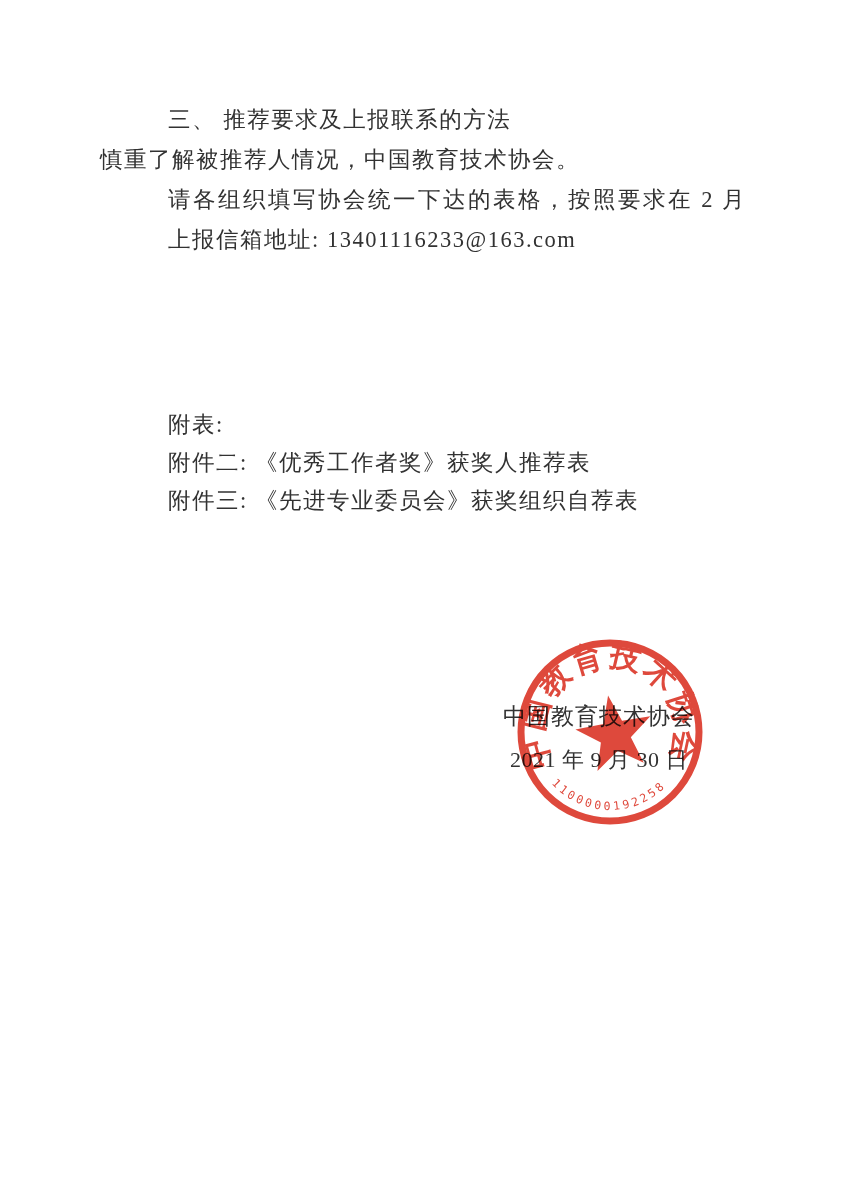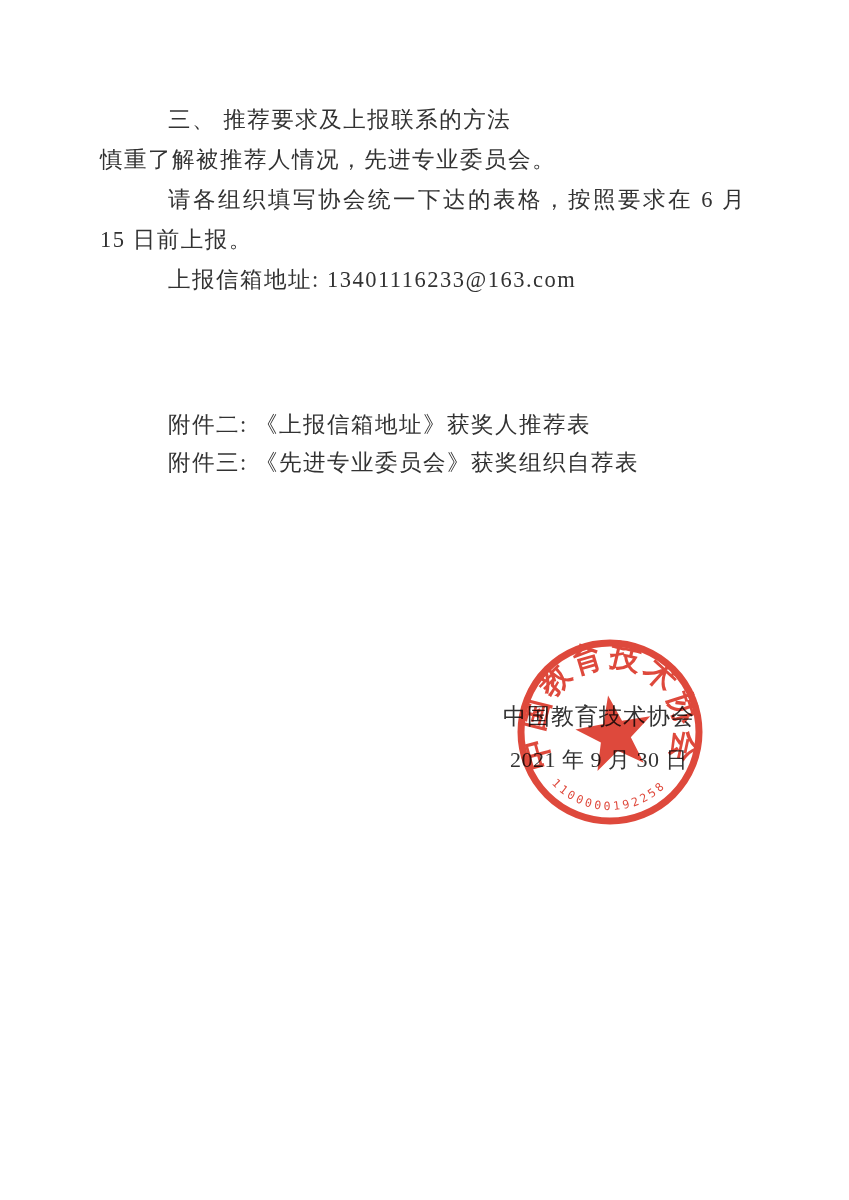--- a/index.html
+++ b/index.html
@@ -43,28 +43,28 @@
   .seal text{font-family:"Liberation Serif","DejaVu Serif",serif;}
   .seal .serial-text{font-family:"DejaVu Sans Mono",monospace;}
 </style>
 </head>
 <body>
 
 <div class="page">
 
   <main class="body-text">
     <div class="line indent">三、 推荐要求及上报联系的方法</div>
-    <div class="line">慎重了解被推荐人情况，先进专业委员会。</div>
-    <div class="line indent justify">请各组织填写协会统一下达的表格，按照要求在 6 月</div>
-    <div class="line">15 日前上报。</div>
+    <div class="line">慎重了解被推荐人情况，中国教育技术协会。</div>
+    <div class="line indent justify">请各组织填写协会统一下达的表格，按照要求在 2 月</div>
     <div class="line indent">上报信箱地址: 13401116233@163.com</div>
   </main>
 
   <section class="attachments">
-    <div class="line indent">附件二: 《上报信箱地址》获奖人推荐表</div>
+    <div class="line indent">附表:</div>
+    <div class="line indent">附件二: 《优秀工作者奖》获奖人推荐表</div>
     <div class="line indent">附件三: 《先进专业委员会》获奖组织自荐表</div>
   </section>
 
   <div class="signature">
     <div class="org">中国教育技术协会</div>
     <div class="date">2021 年 9 月 30 日</div>
   </div>
 
   <svg class="seal" viewBox="0 0 220 220" aria-hidden="true">
     <circle cx="110" cy="110" r="89" fill="none" stroke="#dc392b" stroke-width="7"></circle>

